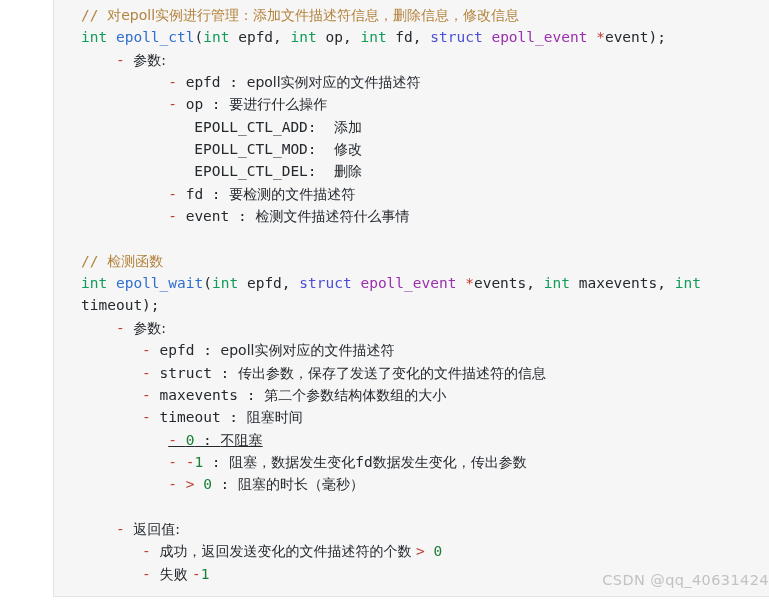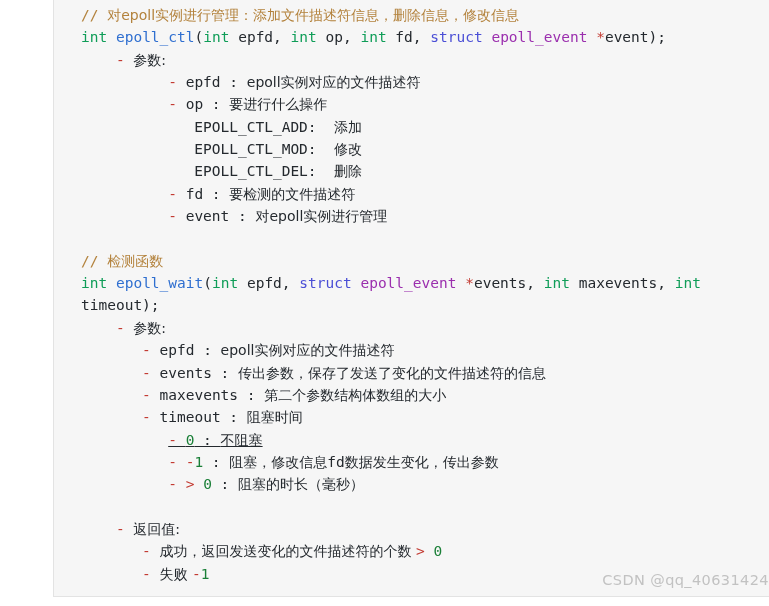--- a/index.html
+++ b/index.html
@@ -78,32 +78,32 @@
   <div id="code-inner">
       <div class="ln"><span class="c-comment">// </span><span class="c-comment cjk">对epoll实例进行管理：添加文件描述符信息，删除信息，修改信息</span></div>
       <div class="ln"><span class="c-kw">int</span><span class="c-plain"> </span><span class="c-fn">epoll_ctl</span><span class="c-plain">(</span><span class="c-kw">int</span><span class="c-plain"> epfd, </span><span class="c-kw">int</span><span class="c-plain"> op, </span><span class="c-kw">int</span><span class="c-plain"> fd, </span><span class="c-struct">struct</span><span class="c-plain"> </span><span class="c-type">epoll_event</span><span class="c-plain"> </span><span class="c-op">*</span><span class="c-plain">event);</span></div>
       <div class="ln" style="padding-left: 61.88px;"><span class="c-op">- </span><span class="c-plain cjk">参数:</span></div>
       <div class="ln" style="padding-left: 114.2px;"><span class="c-op">- </span><span class="c-plain">epfd : </span><span class="c-plain cjk">epoll实例对应的文件描述符</span></div>
       <div class="ln" style="padding-left: 114.2px;"><span class="c-op">- </span><span class="c-plain">op : </span><span class="c-plain cjk">要进行什么操作</span></div>
       <div class="ln" style="padding-left: 140.36px;"><span class="c-plain">EPOLL_CTL_ADD:  </span><span class="c-plain cjk">添加</span></div>
       <div class="ln" style="padding-left: 140.36px;"><span class="c-plain">EPOLL_CTL_MOD:  </span><span class="c-plain cjk">修改</span></div>
       <div class="ln" style="padding-left: 140.36px;"><span class="c-plain">EPOLL_CTL_DEL:  </span><span class="c-plain cjk">删除</span></div>
       <div class="ln" style="padding-left: 114.2px;"><span class="c-op">- </span><span class="c-plain">fd : </span><span class="c-plain cjk">要检测的文件描述符</span></div>
-      <div class="ln" style="padding-left: 114.2px;"><span class="c-op">- </span><span class="c-plain">event : </span><span class="c-plain cjk">对epoll实例进行管理</span></div>
+      <div class="ln" style="padding-left: 114.2px;"><span class="c-op">- </span><span class="c-plain">event : </span><span class="c-plain cjk">检测文件描述符什么事情</span></div>
       <div class="ln blank">&nbsp;</div>
       <div class="ln"><span class="c-comment">// </span><span class="c-comment cjk">检测函数</span></div>
       <div class="ln"><span class="c-kw">int</span><span class="c-plain"> </span><span class="c-fn">epoll_wait</span><span class="c-plain">(</span><span class="c-kw">int</span><span class="c-plain"> epfd, </span><span class="c-struct">struct</span><span class="c-plain"> </span><span class="c-type">epoll_event</span><span class="c-plain"> </span><span class="c-op">*</span><span class="c-plain">events, </span><span class="c-kw">int</span><span class="c-plain"> maxevents, </span><span class="c-kw">int</span></div>
       <div class="ln"><span class="c-plain">timeout);</span></div>
       <div class="ln" style="padding-left: 61.88px;"><span class="c-op">- </span><span class="c-plain cjk">参数:</span></div>
       <div class="ln" style="padding-left: 88.04px;"><span class="c-op">- </span><span class="c-plain">epfd : </span><span class="c-plain cjk">epoll实例对应的文件描述符</span></div>
-      <div class="ln" style="padding-left: 88.04px;"><span class="c-op">- </span><span class="c-plain">events : </span><span class="c-plain cjk">传出参数，保存了发送了变化的文件描述符的信息</span></div>
+      <div class="ln" style="padding-left: 88.04px;"><span class="c-op">- </span><span class="c-plain">struct : </span><span class="c-plain cjk">传出参数，保存了发送了变化的文件描述符的信息</span></div>
       <div class="ln" style="padding-left: 88.04px;"><span class="c-op">- </span><span class="c-plain">maxevents : </span><span class="c-plain cjk">第二个参数结构体数组的大小</span></div>
       <div class="ln" style="padding-left: 88.04px;"><span class="c-op">- </span><span class="c-plain">timeout : </span><span class="c-plain cjk">阻塞时间</span></div>
       <div class="ln" style="padding-left: 114.2px; text-decoration: underline;"><span class="c-op">- </span><span class="c-num">0</span><span class="c-plain"> : </span><span class="c-plain cjk">不阻塞</span></div>
-      <div class="ln" style="padding-left: 114.2px;"><span class="c-op">- </span><span class="c-op">-</span><span class="c-num">1</span><span class="c-plain"> : </span><span class="c-plain cjk">阻塞，修改信息</span><span class="c-plain">fd</span><span class="c-plain cjk">数据发生变化，传出参数</span></div>
+      <div class="ln" style="padding-left: 114.2px;"><span class="c-op">- </span><span class="c-op">-</span><span class="c-num">1</span><span class="c-plain"> : </span><span class="c-plain cjk">阻塞，数据发生变化</span><span class="c-plain">fd</span><span class="c-plain cjk">数据发生变化，传出参数</span></div>
       <div class="ln" style="padding-left: 114.2px;"><span class="c-op">- </span><span class="c-op">&gt;</span><span class="c-plain"> </span><span class="c-num">0</span><span class="c-plain"> : </span><span class="c-plain cjk">阻塞的时长（毫秒）</span></div>
       <div class="ln blank">&nbsp;</div>
       <div class="ln" style="padding-left: 61.88px;"><span class="c-op">- </span><span class="c-plain cjk">返回值:</span></div>
       <div class="ln" style="padding-left: 88.04px;"><span class="c-op">- </span><span class="c-plain cjk">成功，返回发送变化的文件描述符的个数 </span><span class="c-op">&gt;</span><span class="c-plain"> </span><span class="c-num">0</span></div>
       <div class="ln" style="padding-left: 88.04px;"><span class="c-op">- </span><span class="c-plain cjk">失败 </span><span class="c-op">-</span><span class="c-num">1</span></div>
     </div>
   <div id="watermark">CSDN @qq_40631424</div>
 </div>
 
 </body></html>

